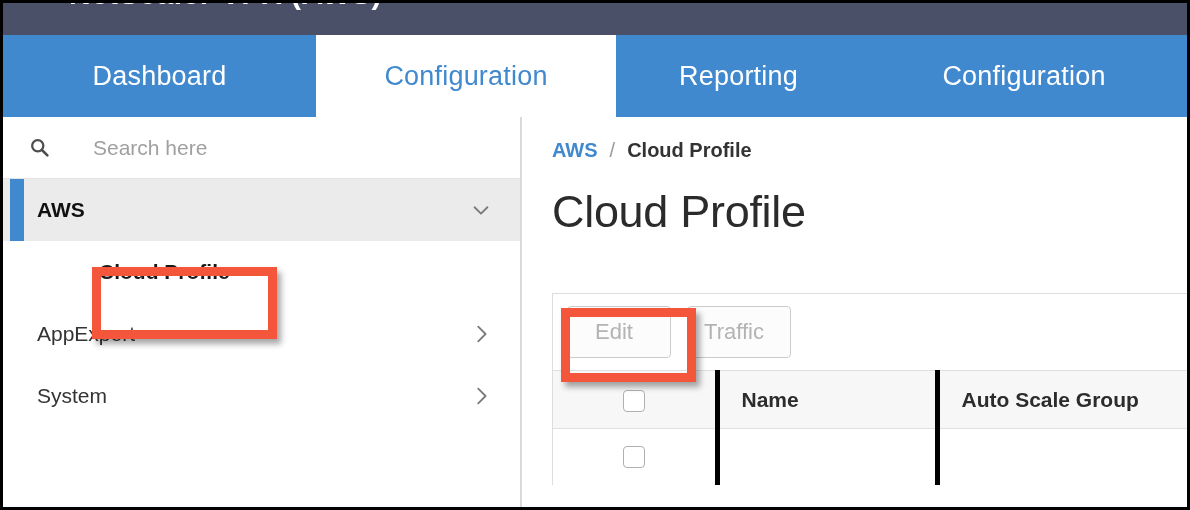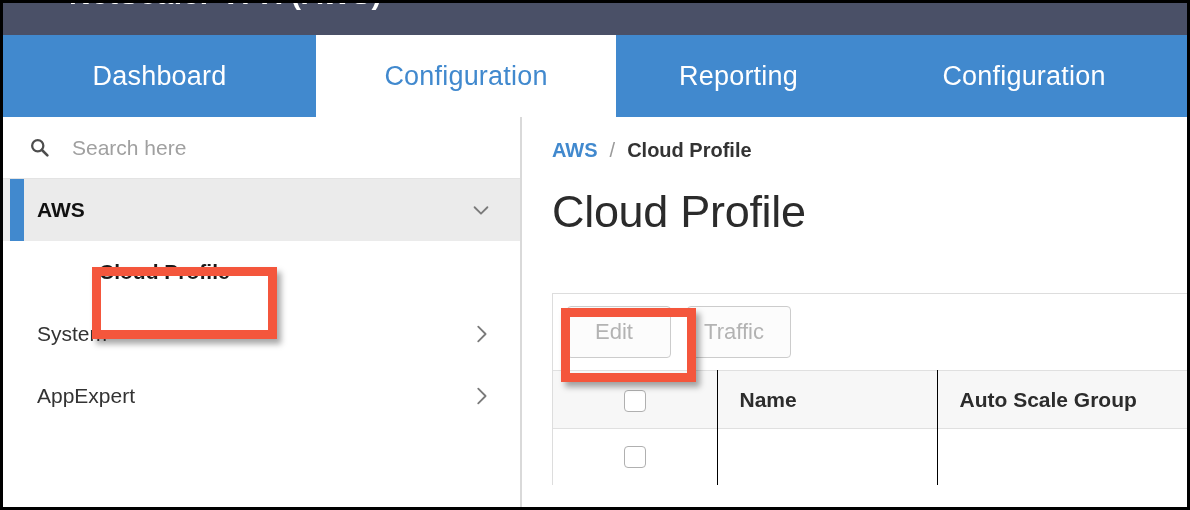--- a/index.html
+++ b/index.html
@@ -112,20 +112,21 @@
   }
   .search-input {
     border: none;
     outline: none;
     background: transparent;
     font-family: "Liberation Sans", sans-serif;
     font-size: 21px;
     color: #555;
     width: 380px;
     padding: 0;
+    margin-left: 21px;
   }
   .search-input::placeholder { color: #a0a0a0; }
 
   .nav-item {
     position: relative;
     height: 62px;
     display: flex;
     align-items: center;
     padding-left: 34px;
     padding-right: 28px;
@@ -237,21 +238,21 @@
   .tbtn.disabled {
     color: #b3b3b3;
     background: #fcfcfc;
     cursor: default;
     padding-left: 8px;
   }
 
   .grid { width: 100%; border-collapse: collapse; table-layout: fixed; }
   .grid th, .grid td {
     border-top: 1px solid #e0e0e0;
-    border-right: 1px solid #000000;
+    border-right: 5px solid #000000;
     box-sizing: border-box;
   }
   .grid th:last-child, .grid td:last-child { border-right: none; }
   .grid thead th {
     background: #f7f7f7;
     height: 58px;
     font-size: 21px;
     font-weight: bold;
     color: #2c2c2c;
     text-align: left;
@@ -338,28 +339,28 @@
         <svg class="chev" viewBox="0 0 24 24">
           <polyline points="5,9 12,16 19,9" fill="none" stroke="#7a7a7a" stroke-width="2" stroke-linecap="round" stroke-linejoin="round"></polyline>
         </svg>
       </div>
 
       <div class="nav-subitem">
         <span>Cloud Profile</span>
       </div>
 
       <div class="nav-item">
-        <span class="label">System</span>
+        <span class="label">AppExpert</span>
         <svg class="chev" viewBox="0 0 24 24">
           <polyline points="9,4 17,12 9,20" fill="none" stroke="#7a7a7a" stroke-width="2" stroke-linecap="round" stroke-linejoin="round"></polyline>
         </svg>
       </div>
 
       <div class="nav-item">
-        <span class="label">AppExpert</span>
+        <span class="label">System</span>
         <svg class="chev" viewBox="0 0 24 24">
           <polyline points="9,4 17,12 9,20" fill="none" stroke="#7a7a7a" stroke-width="2" stroke-linecap="round" stroke-linejoin="round"></polyline>
         </svg>
       </div>
 
     </div>
 
     <div class="main">
 
       <div class="breadcrumb">

